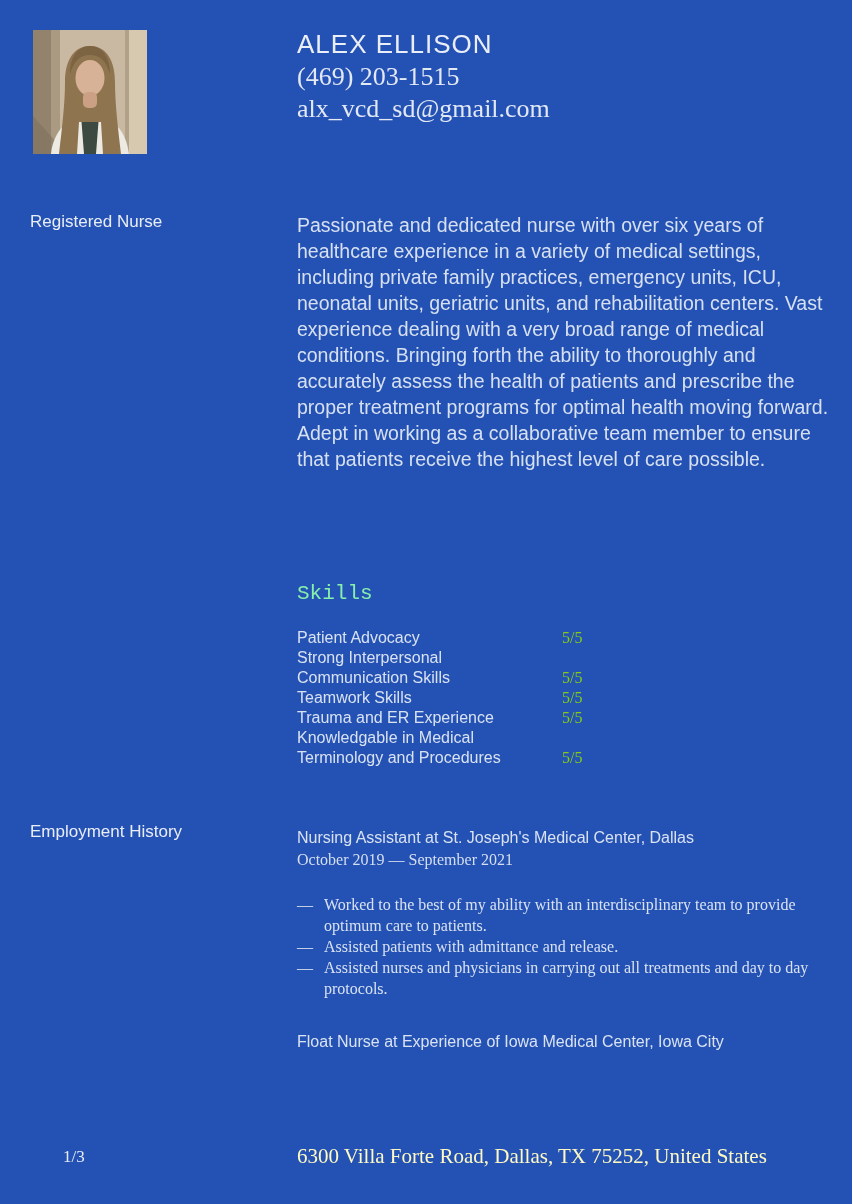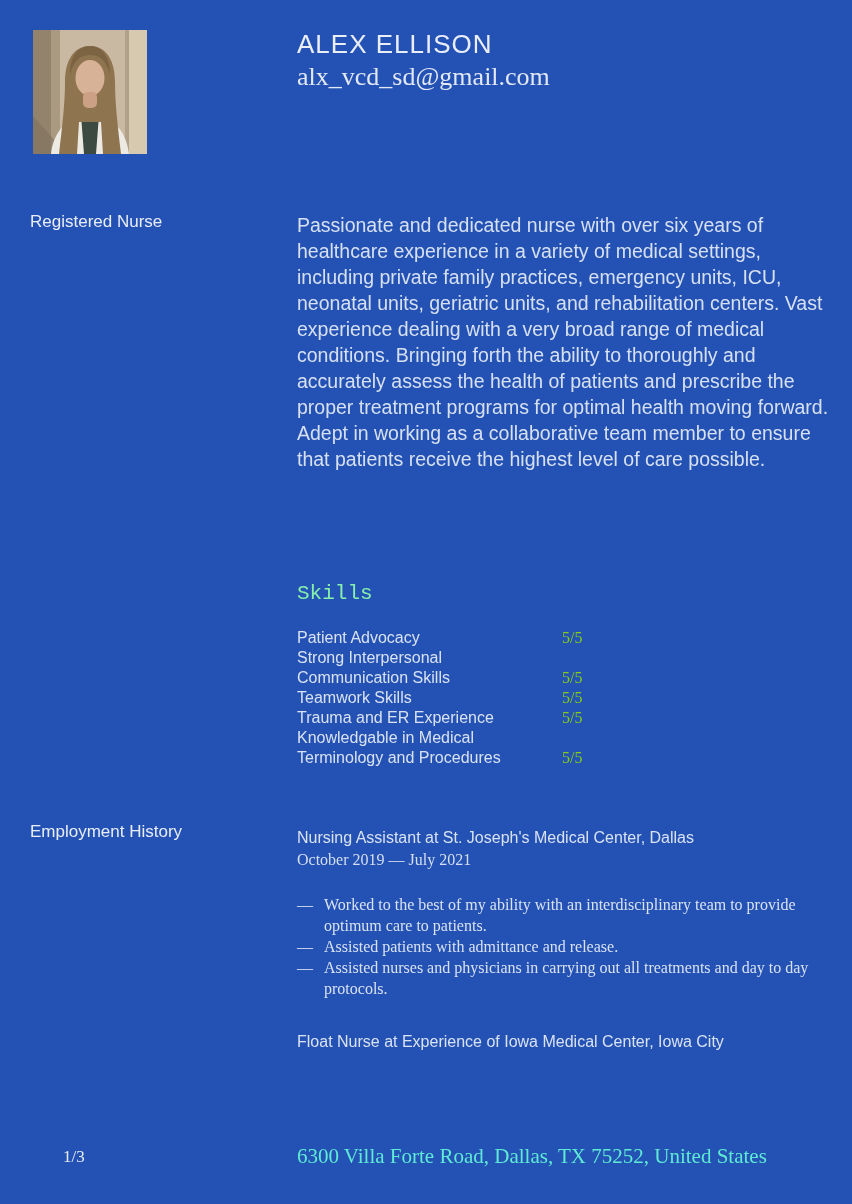--- a/index.html
+++ b/index.html
@@ -77,21 +77,21 @@
   }
 
   .footer-page {
     position: absolute; left: 30px; top: 1147px;
     font-family: "Liberation Serif", serif;
     font-size: 17px; color: #e6ebf5; margin-left: 33px;
   }
   .footer-address {
     position: absolute; left: 297px; top: 1144px;
     font-family: "Liberation Serif", serif;
-    font-size: 21px; color: #5eead4;
+    font-size: 21px; color: #fef9c3;
   }
 </style>
 </head>
 <body style="background: rgb(36, 82, 180);">
 
 <svg class="photo" viewBox="0 0 114 124" aria-hidden="true">
   <rect width="114" height="124" fill="#c9b9a2"></rect>
   <rect width="18" height="124" fill="#93836d"></rect>
   <rect x="18" width="9" height="124" fill="#ab9a82"></rect>
   <rect x="92" width="4" height="124" fill="#b2a189"></rect>
@@ -100,20 +100,21 @@
   <path d="M18 124 C21 99 36 89 48 85 L57 93 L66 85 C79 89 93 99 96 124 Z" fill="#edeae3"></path>
   <polygon points="48,85 66,85 63,124 51,124" fill="#3c4a42"></polygon>
   <path d="M57 16 C39 16 32 33 32 52 C32 74 29 98 26 124 L44 124 L46 92 L68 92 L70 124 L88 124 C85 98 82 74 82 52 C82 33 75 16 57 16 Z" fill="#8f7450"></path>
   <ellipse cx="57" cy="48" rx="14.5" ry="18" fill="#d8b296"></ellipse>
   <rect x="50" y="62" width="14" height="16" rx="5" fill="#cba084"></rect>
   <path d="M57 16 C44 16 37 28 37 44 C41 30 48 25 57 25 C66 25 73 30 77 44 C77 28 70 16 57 16 Z" fill="#7c6342"></path>
 </svg>
 
 <div class="header-text">
   <div class="name">ALEX ELLISON</div>
+  <div class="contact-line">(469) 203-1515</div>
   <div class="contact-line">alx_vcd_sd@gmail.com</div>
 </div>
 
 <div class="section-label role-label">Registered Nurse</div>
 <div class="summary sans">Passionate and dedicated nurse with over six years of healthcare experience in a variety of medical settings, including private family practices, emergency units, ICU, neonatal units, geriatric units, and rehabilitation centers. Vast experience dealing with a very broad range of medical conditions. Bringing forth the ability to thoroughly and accurately assess the health of patients and prescribe the proper treatment programs for optimal health moving forward. Adept in working as a collaborative team member to ensure that patients receive the highest level of care possible.</div>
 
 <div class="skills-block">
   <div class="skills-title">Skills</div>
   <div class="skill-row">
     <div class="skill-name">Patient Advocacy</div>
@@ -135,21 +136,21 @@
     <div class="skill-name">Knowledgable in Medical Terminology and Procedures</div>
     <div class="skill-rating">5/5</div>
   </div>
 </div>
 
 <div class="section-label employment-label">Employment History</div>
 
 <div class="jobs">
   <div class="job">
     <div class="job-title">Nursing Assistant at St. Joseph's Medical Center, Dallas</div>
-    <div class="job-dates">October 2019 — July 2021</div>
+    <div class="job-dates">October 2019 — September 2021</div>
     <div class="bullets">
       <div class="bullet">
         <span class="bullet-marker">—</span>
         <span class="bullet-text">Worked to the best of my ability with an interdisciplinary team to provide optimum care to patients.</span>
       </div>
       <div class="bullet">
         <span class="bullet-marker">—</span>
         <span class="bullet-text">Assisted patients with admittance and release.</span>
       </div>
       <div class="bullet">

